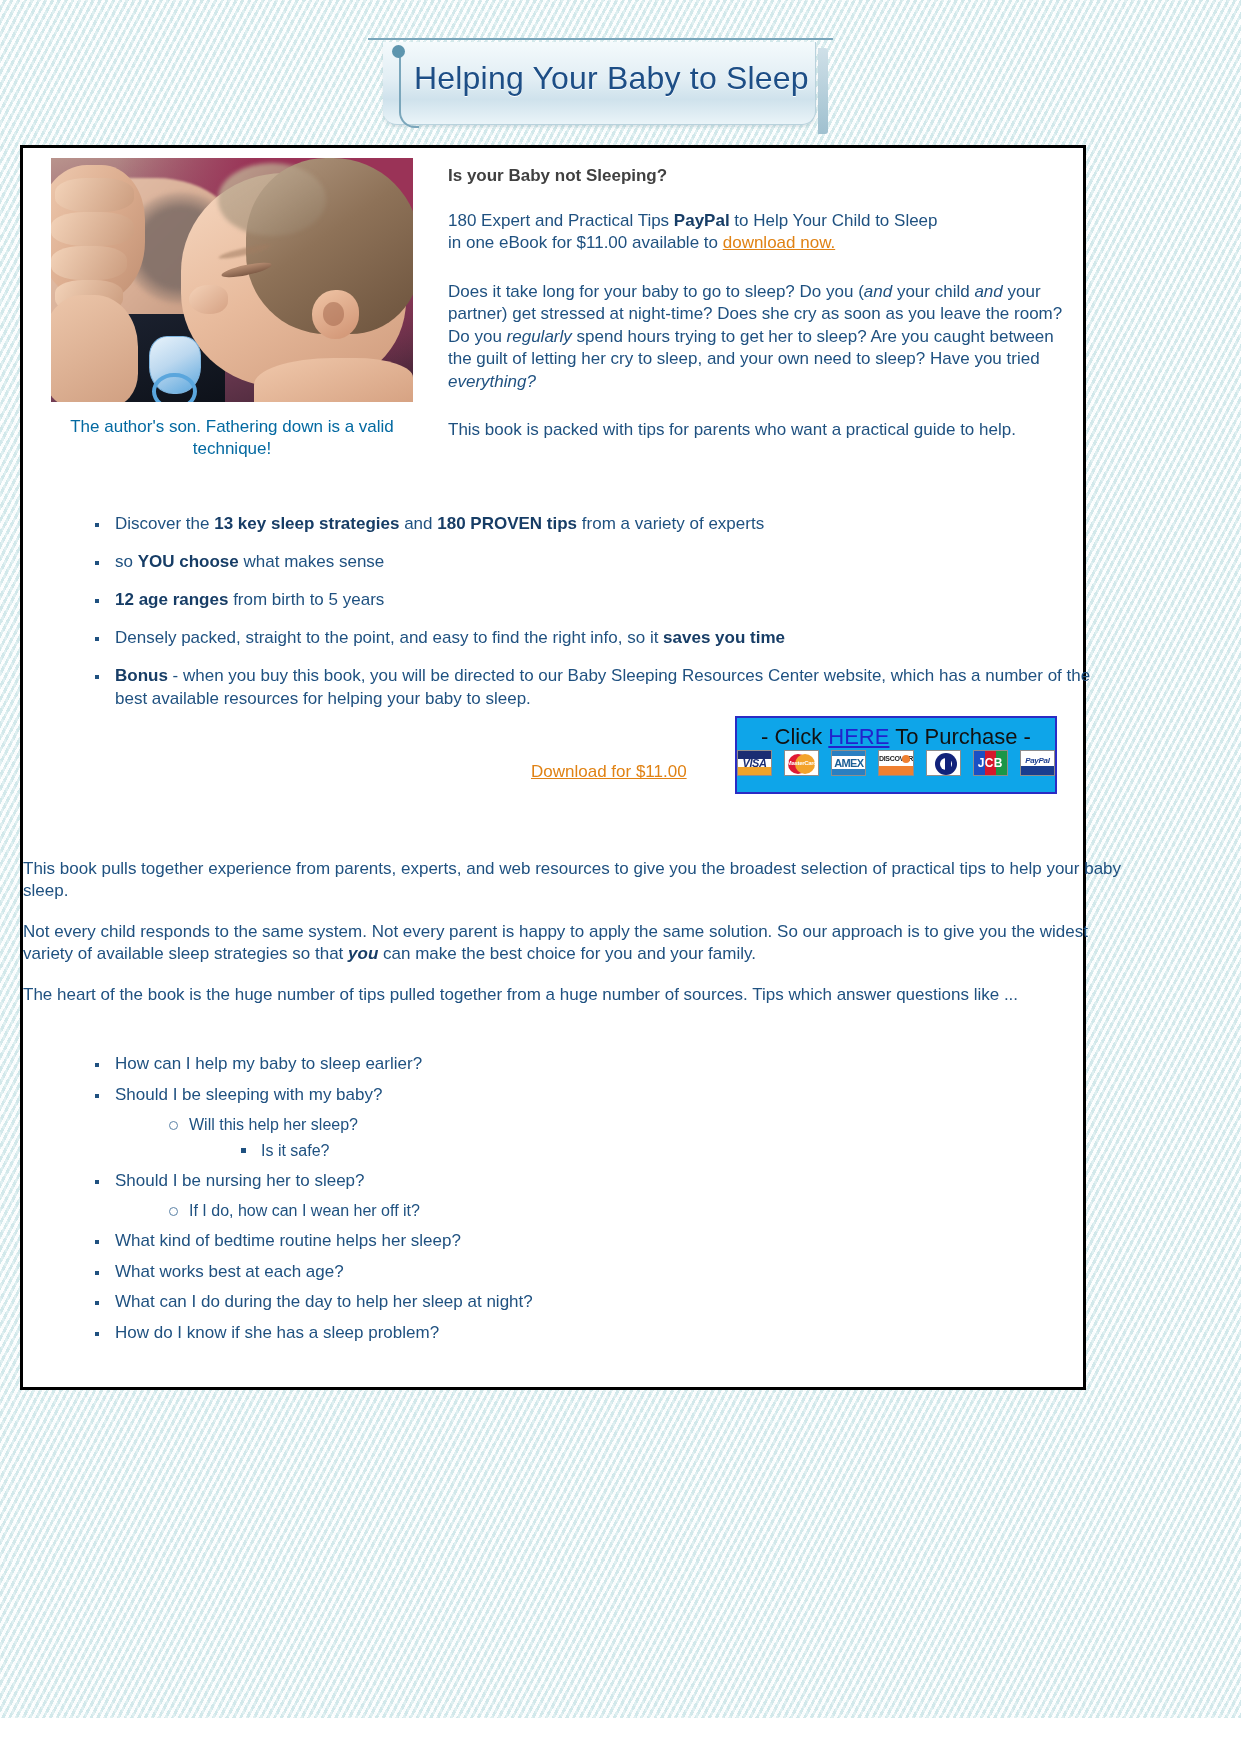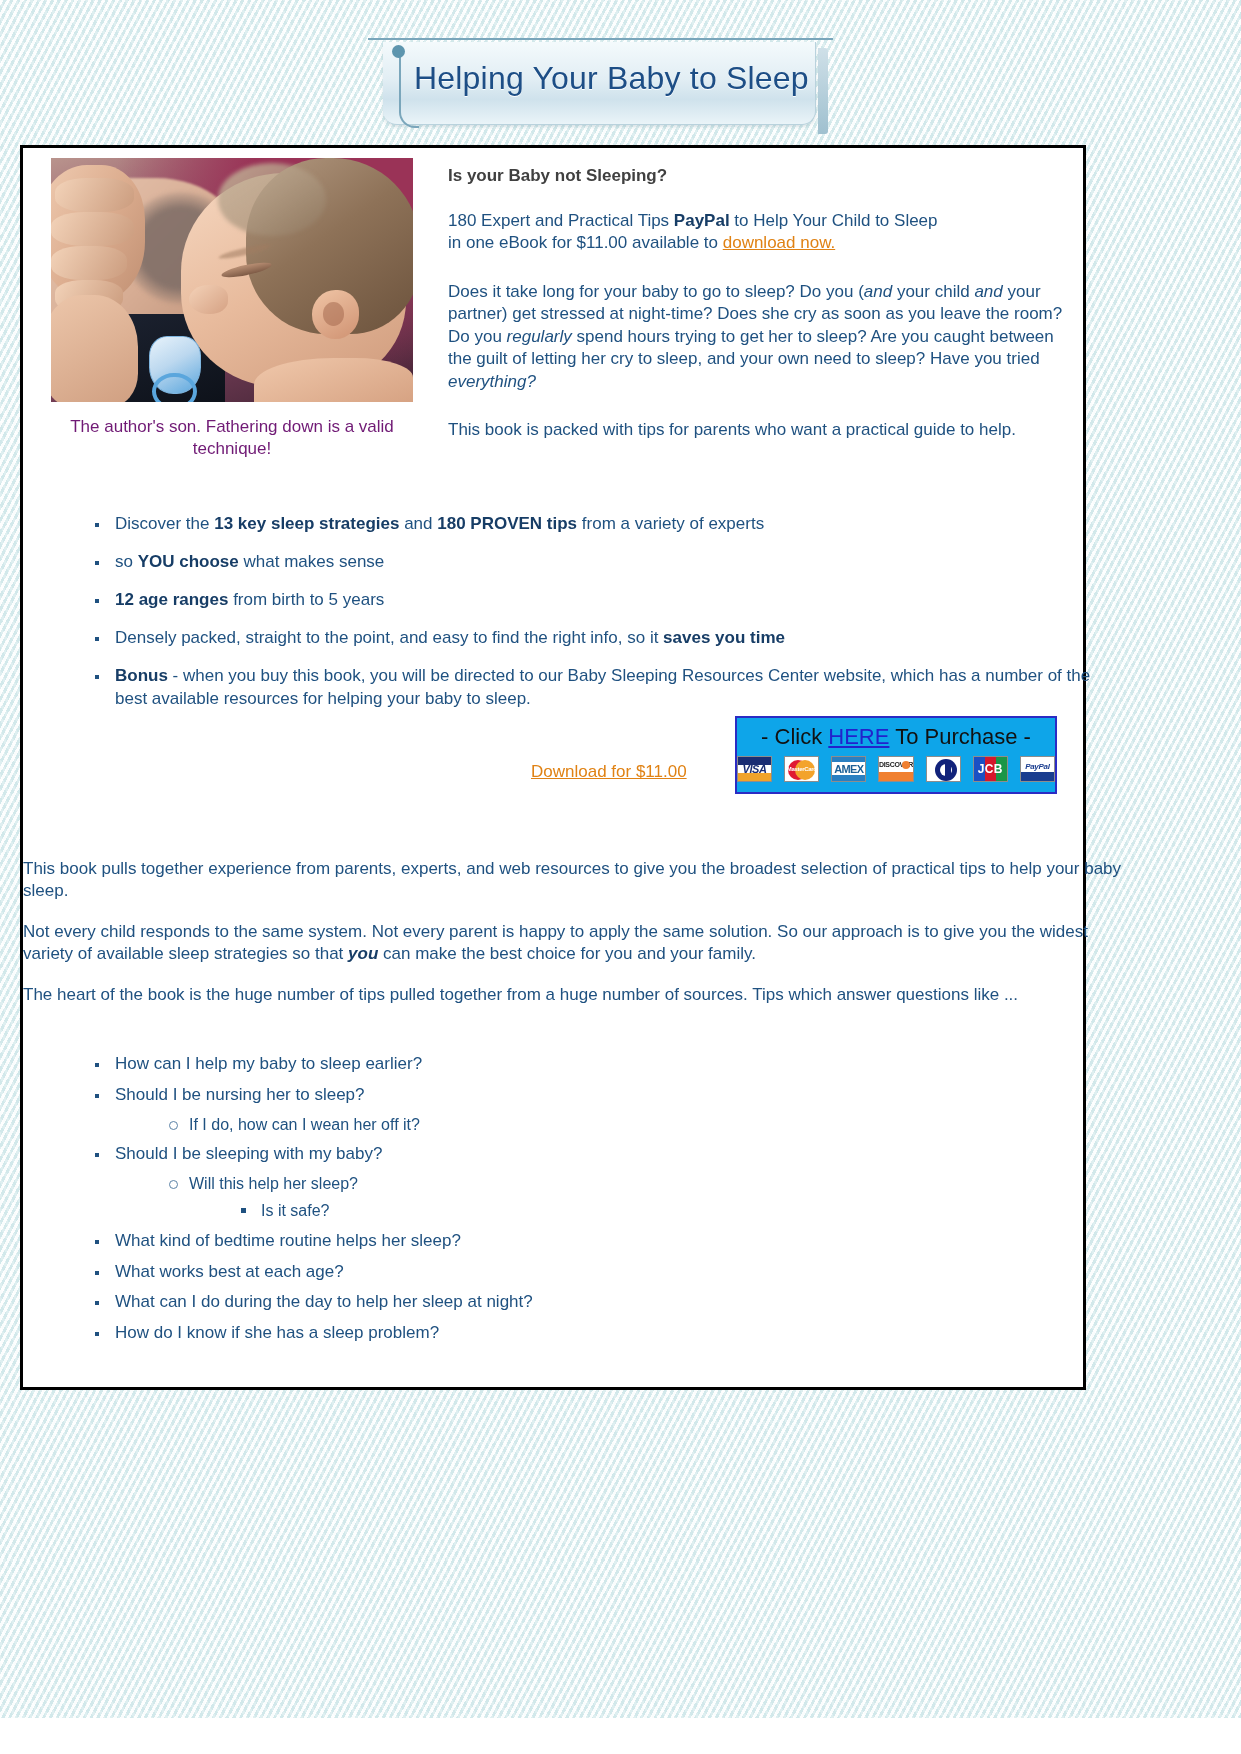--- a/index.html
+++ b/index.html
@@ -245,21 +245,21 @@
     width: 44%; height: 22%;
     border-radius: 50% 36% 0 0;
     background: linear-gradient(160deg, #f0c8ab, #d49f7f);
   }
 
   .photo-caption {
     margin-top: 14px;
     text-align: center;
     font-size: 17px;
     line-height: 1.3;
-    color: #701a75;
+    color: #0369a1;
     padding: 0 22px;
   }
 
   .intro-col {
     position: absolute;
     left: 425px; top: 10px;
     width: 630px;
   }
   .intro-heading {
     font-size: 17px;
@@ -336,21 +336,20 @@
     white-space: nowrap;
   }
   .purchase-text .here {
     color: #2222cc;
     text-decoration: underline;
   }
   .card-strip {
     display: flex;
     justify-content: space-between;
     gap: 12px;
-    margin-top: 6px;
   }
   .card {
     width: 41px; height: 26px;
     border: 1px solid #8d8d8d;
     box-sizing: border-box;
     font-size: 8px;
     font-weight: bold;
     display: flex;
     align-items: center;
     justify-content: center;
@@ -600,34 +599,34 @@
   </div>
 
   <div class="lower">
     <p>This book pulls together experience from parents, experts, and web resources to give you the broadest selection of practical tips to help your baby sleep.</p>
     <p><span>Not every child responds to the same system. Not every parent is happy to apply the same solution. So our approach is to give you the widest variety of available sleep strategies so that </span><b><i>you</i></b><span> can make the best choice for you and your family.</span></p>
     <p>The heart of the book is the huge number of tips pulled together from a huge number of sources. Tips which answer questions like ...</p>
   </div>
 
   <ul class="qlist">
     <li><span>How can I help my baby to sleep earlier?</span></li>
-    <li><span>Should I be nursing her to sleep?</span>
-      <ul>
-        <li><span>If I do, how can I wean her off it?</span></li>
-      </ul>
-    </li>
     <li><span>Should I be sleeping with my baby?</span>
       <ul>
         <li><span>Will this help her sleep?</span>
           <ul>
             <li><span>Is it safe?</span></li>
           </ul>
         </li>
       </ul>
     </li>
+    <li><span>Should I be nursing her to sleep?</span>
+      <ul>
+        <li><span>If I do, how can I wean her off it?</span></li>
+      </ul>
+    </li>
     <li><span>What kind of bedtime routine helps her sleep?</span>
     </li>
     <li><span>What works best at each age?</span></li>
     <li><span>What can I do during the day to help her sleep at night?</span></li>
     <li><span>How do I know if she has a sleep problem?</span></li>
   </ul>
 
 </div>
 
 </body></html>

